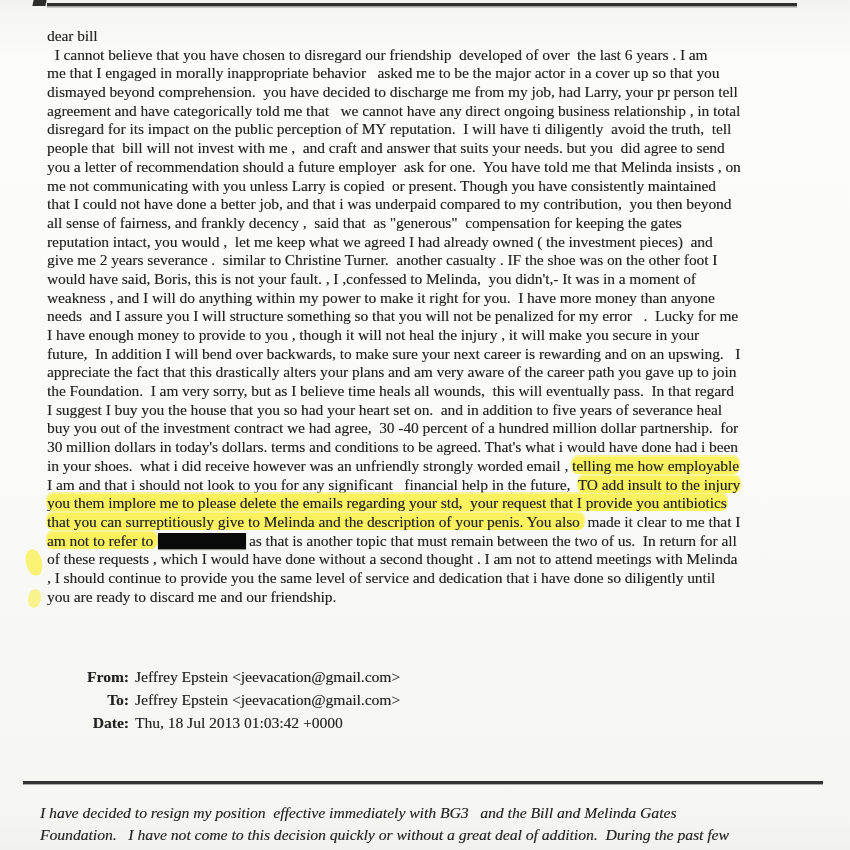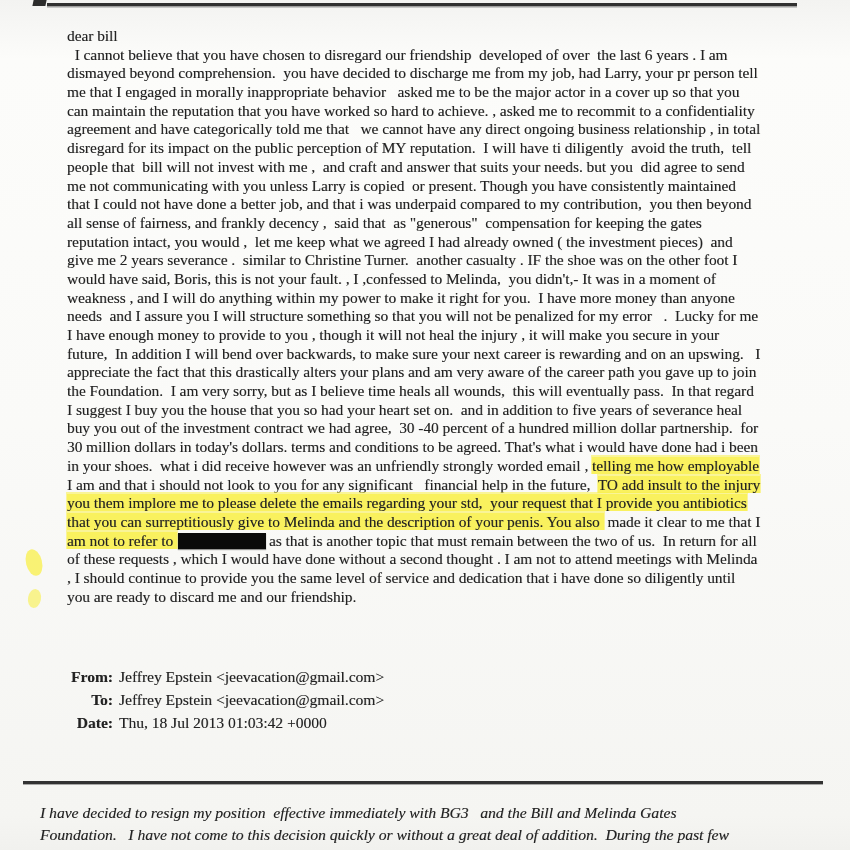--- a/index.html
+++ b/index.html
@@ -8,51 +8,51 @@
     position:relative;width:850px;height:850px;
     background:linear-gradient(180deg,#f1f1ef 0%,#fafaf8 7%,#f8f8f6 50%,#f3f3f0 96%,#efefec 100%);
     font-family:"Liberation Serif", serif;color:#242424;
     filter:blur(0.3px) contrast(1.02);
   }
   .top-rule{position:absolute;left:47px;top:3px;width:750px;height:3px;background:#323232;box-shadow:0 1.5px 0 rgba(90,90,90,.55);}
   .mid-rule{position:absolute;left:23px;top:781px;width:800px;height:3px;background:#343434;box-shadow:0 1px 0 rgba(90,90,90,.5);}
   .scan-artifact{position:absolute;left:33px;top:0;width:13px;height:6px;background:#2e2e2e;transform:skewX(-12deg);}
   .letter-body{position:absolute;left:47px;top:27px;width:770px;}
   .tline{white-space:pre;font-size:15.3px;line-height:18.7px;height:18.7px;
-         text-shadow:0.4px 0.4px 0.6px rgba(35,35,35,0.38);margin-left:20px;}
-  .hl{background:rgba(247,238,74,0.88);box-shadow:0 -1px 0 1px rgba(247,238,74,0.55);}
+         text-shadow:0.4px 0.4px 0.6px rgba(35,35,35,0.38);}
+  .hl{background:rgba(247,238,74,0.88);box-shadow:0 -1px 0 1px rgba(247,238,74,0.55);border-radius:6px;}
   .redaction{display:inline-block;width:88px;height:16px;background:#0c0c0c;vertical-align:-3px;margin:0 3px 0 1px;box-shadow:0 1px 1px rgba(0,0,0,.4);}
   .hl-tail{position:absolute;background:rgba(247,238,74,0.75);border-radius:50%;}
   .hl-tail-1{left:26px;top:549px;width:16px;height:27px;transform:rotate(-14deg);}
   .hl-tail-2{left:28px;top:589px;width:13px;height:19px;transform:rotate(10deg);opacity:.8;}
-  .email-header{position:absolute;left:0;top:666px;}
+  .email-header{position:absolute;left:0;top:666px;padding-left:16px;}
   .hrow{height:22.8px;line-height:22.8px;font-size:15.5px;white-space:pre;
         text-shadow:0.4px 0.4px 0.6px rgba(35,35,35,0.38);}
   .hlabel{display:inline-block;width:113px;text-align:right;font-weight:bold;}
   .hvalue{padding-left:6px;}
   .second-message{position:absolute;left:40px;top:802px;width:790px;}
   .sline{white-space:pre;font-size:15.6px;line-height:21.5px;height:21.5px;
          text-shadow:0.4px 0.4px 0.6px rgba(35,35,35,0.38);font-style:italic;}
 </style>
 </head>
 <body>
 
 <div class="page">
   <div class="scan-artifact"></div>
   <div class="top-rule"></div>
 
   <div class="letter-body">
       <div class="tline"><span>dear bill</span></div>
       <div class="tline"><span>  I cannot believe that you have chosen to disregard our friendship  developed of over  the last 6 years . I am</span></div>
+      <div class="tline"><span>me that I engaged in morally inappropriate behavior   asked me to be the major actor in a cover up so that you</span></div>
       <div class="tline"><span>dismayed beyond comprehension.  you have decided to discharge me from my job, had Larry, your pr person tell</span></div>
-      <div class="tline"><span>me that I engaged in morally inappropriate behavior   asked me to be the major actor in a cover up so that you</span></div>
-      <div class="tline"><span>can maintain the reputation that you have worked so hard to achieve. , asked me to recommit to a confidentiality</span></div>
       <div class="tline"><span>agreement and have categorically told me that   we cannot have any direct ongoing business relationship , in total</span></div>
       <div class="tline"><span>disregard for its impact on the public perception of MY reputation.  I will have ti diligently  avoid the truth,  tell</span></div>
       <div class="tline"><span>people that  bill will not invest with me ,  and craft and answer that suits your needs. but you  did agree to send</span></div>
+      <div class="tline"><span>you a letter of recommendation should a future employer  ask for one.  You have told me that Melinda insists , on</span></div>
       <div class="tline"><span>me not communicating with you unless Larry is copied  or present. Though you have consistently maintained</span></div>
       <div class="tline"><span>that I could not have done a better job, and that i was underpaid compared to my contribution,  you then beyond</span></div>
       <div class="tline"><span>all sense of fairness, and frankly decency ,  said that  as "generous"  compensation for keeping the gates</span></div>
       <div class="tline"><span>reputation intact, you would ,  let me keep what we agreed I had already owned ( the investment pieces)  and</span></div>
       <div class="tline"><span>give me 2 years severance .  similar to Christine Turner.  another casualty . IF the shoe was on the other foot I</span></div>
       <div class="tline"><span>would have said, Boris, this is not your fault. , I ,confessed to Melinda,  you didn't,- It was in a moment of</span></div>
       <div class="tline"><span>weakness , and I will do anything within my power to make it right for you.  I have more money than anyone</span></div>
       <div class="tline"><span>needs  and I assure you I will structure something so that you will not be penalized for my error   .  Lucky for me</span></div>
       <div class="tline"><span>I have enough money to provide to you , though it will not heal the injury , it will make you secure in your</span></div>
       <div class="tline"><span>future,  In addition I will bend over backwards, to make sure your next career is rewarding and on an upswing.   I</span></div>

